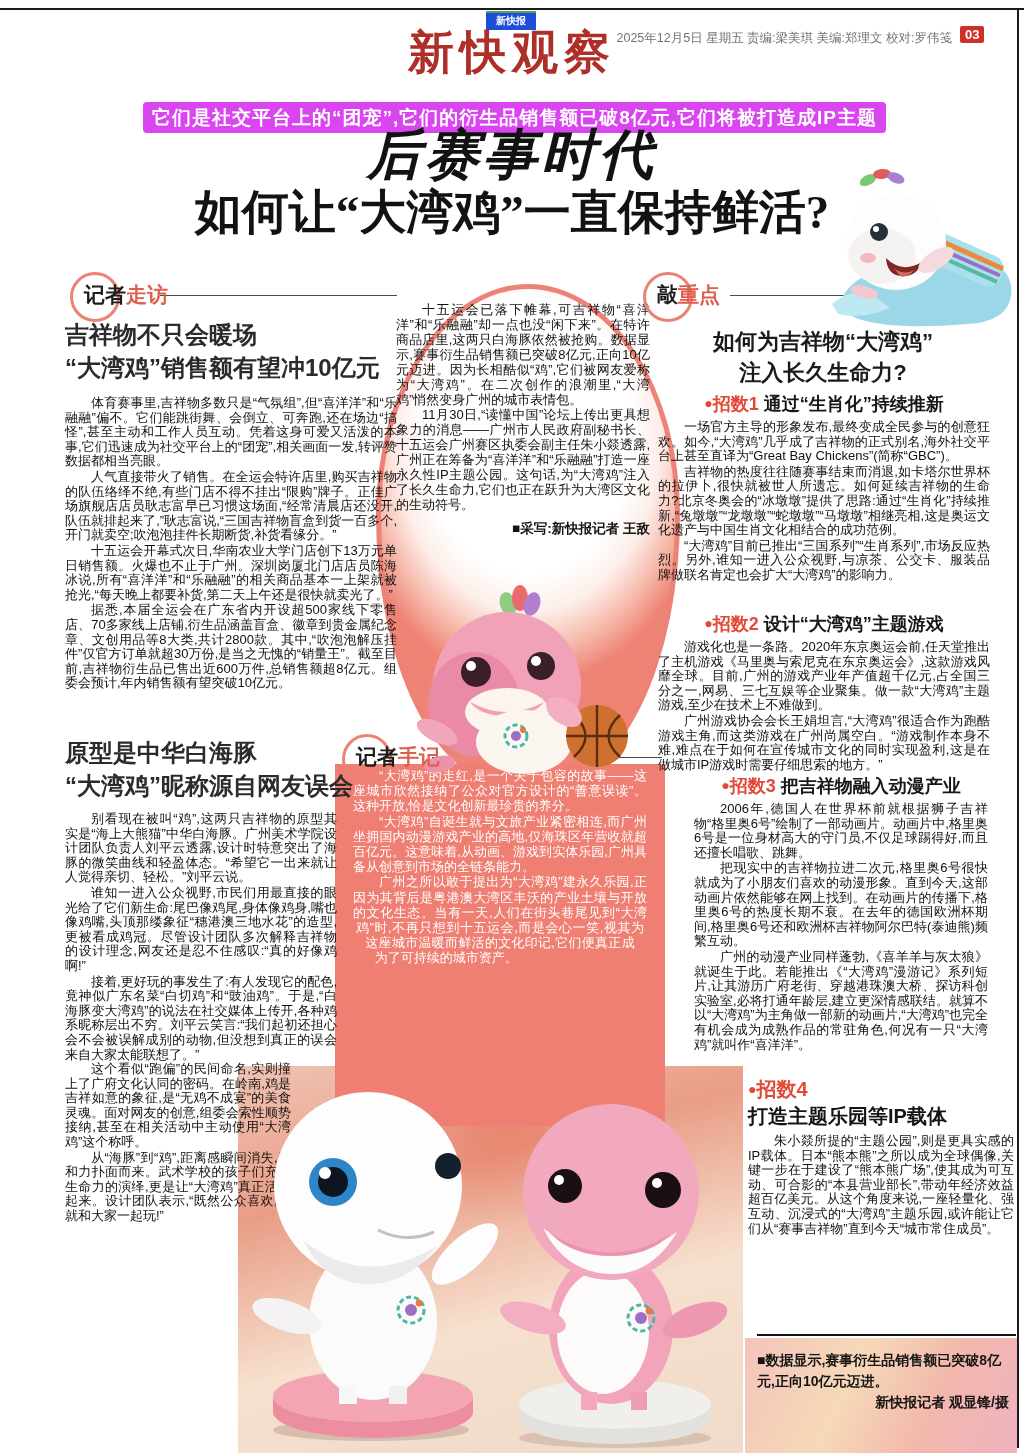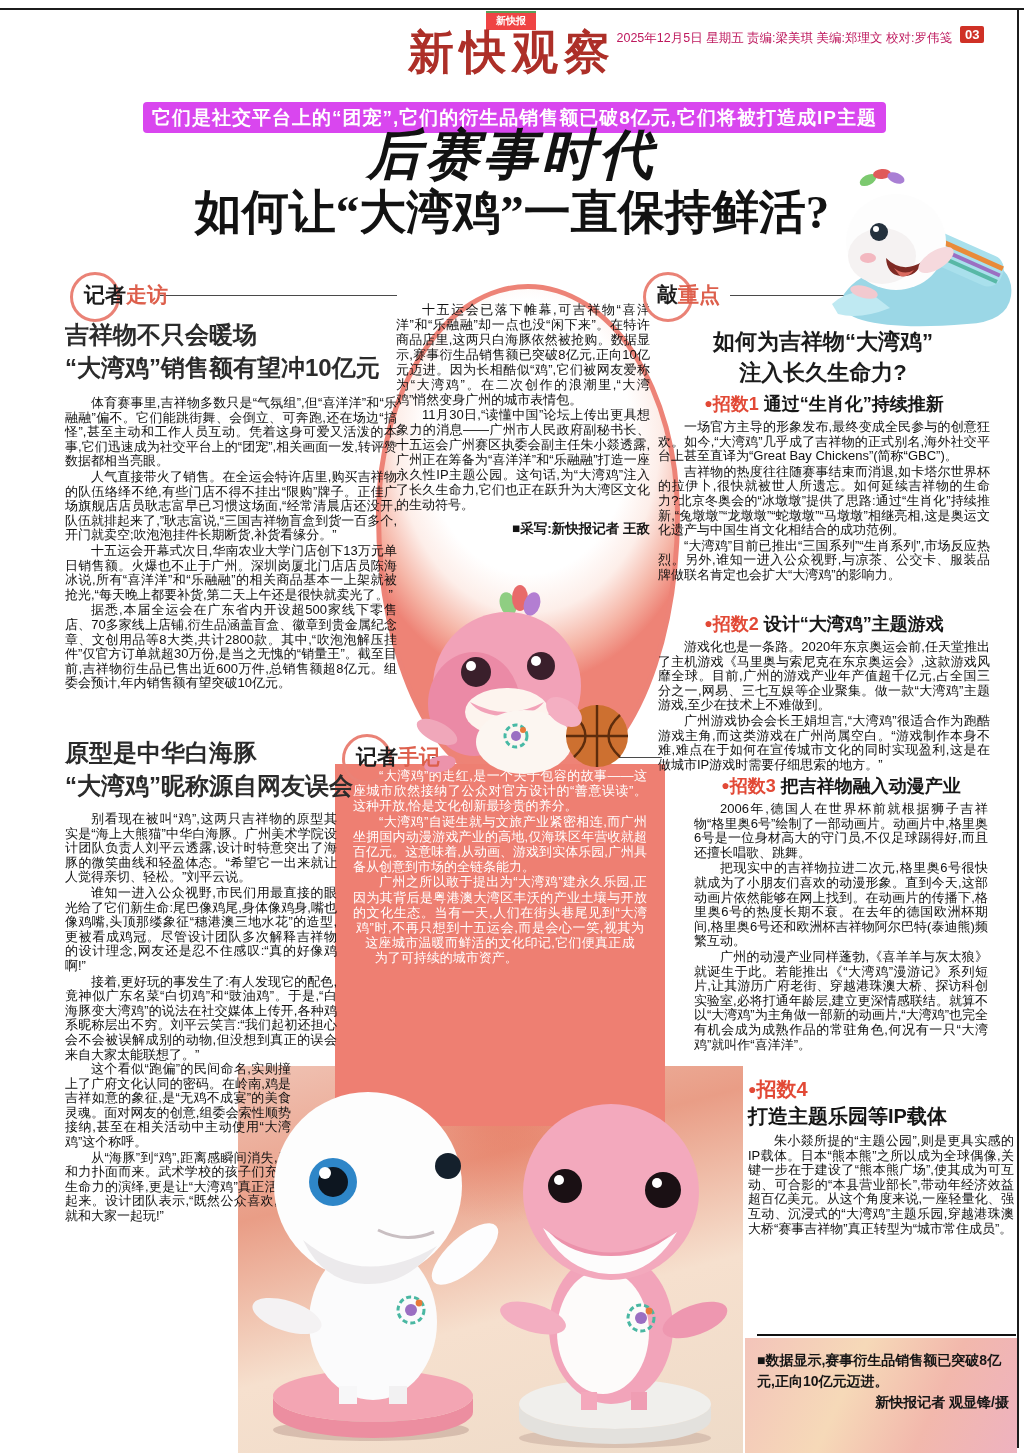--- a/index.html
+++ b/index.html
@@ -2,25 +2,25 @@
 <html><head>
 <meta charset="utf-8">
 <style>
   html,body{margin:0;padding:0;background:#e9e9e9;}
   #page{position:relative;width:1024px;height:1453px;margin:0 auto;background:#fff;overflow:hidden;
         font-family:"Liberation Sans","DejaVu Sans",sans-serif;color:#141414;}
   .abs{position:absolute;}
   
   #top-rule{left:0;top:8px;width:1024px;height:2px;background:#1c1c1c;}
   #right-rule{left:1017px;top:8px;width:2px;height:1440px;background:#1c1c1c;}
-  #masthead-tag{left:486px;top:11px;width:50px;height:17px;background:#ef4444;border-top:2px solid #58a05a;
+  #masthead-tag{left:486px;top:11px;width:50px;height:17px;background:#1d4ed8;border-top:2px solid #58a05a;
       color:#fff;font-size:10px;line-height:16px;text-align:center;font-weight:bold;}
   #masthead-title{left:0;top:22px;width:1024px;text-align:center;font-family:"Liberation Serif","DejaVu Serif",serif;
       font-size:46px;font-weight:900;color:#ad2f28;letter-spacing:6px;}
-  #dateline{left:600px;top:30px;width:352px;text-align:right;font-size:12.5px;color:#be185d;}
+  #dateline{left:600px;top:30px;width:352px;text-align:right;font-size:12.5px;color:#737373;}
   #page-badge{left:960px;top:26px;background:#cf3126;color:#fff;font-weight:bold;font-size:13px;
       padding:1px 5px;border-radius:2px;}
   #banner{left:143px;top:102px;width:743px;height:31px;background:#d946ef;border-radius:4px;color:#fff;
       font-size:19px;font-weight:bold;text-align:center;line-height:31px;letter-spacing:1px;}
   #headline{left:52px;top:126px;width:920px;text-align:center;font-family:"Liberation Serif","DejaVu Serif",serif;
       font-weight:900;color:#121212;}
   #headline .h1{font-size:54px;line-height:58px;letter-spacing:4px;font-style:italic;}
   #headline .h2{font-size:47px;line-height:56px;}
   
   .marker{height:46px;display:flex;align-items:center;z-index:5;}
@@ -207,21 +207,21 @@
     <p>2006年,德国人在世界杯前就根据狮子吉祥物“格里奥6号”绘制了一部动画片。动画片中,格里奥6号是一位身材高大的守门员,不仅足球踢得好,而且还擅长唱歌、跳舞。</p>
     <p>把现实中的吉祥物拉进二次元,格里奥6号很快就成为了小朋友们喜欢的动漫形象。直到今天,这部动画片依然能够在网上找到。在动画片的传播下,格里奥6号的热度长期不衰。在去年的德国欧洲杯期间,格里奥6号还和欧洲杯吉祥物阿尔巴特(泰迪熊)频繁互动。</p>
     <p>广州的动漫产业同样蓬勃,《喜羊羊与灰太狼》就诞生于此。若能推出《“大湾鸡”漫游记》系列短片,让其游历广府老街、穿越港珠澳大桥、探访科创实验室,必将打通年龄层,建立更深情感联结。就算不以“大湾鸡”为主角做一部新的动画片,“大湾鸡”也完全有机会成为成熟作品的常驻角色,何况有一只“大湾鸡”就叫作“喜洋洋”。</p>
   </div>
 
   <div class="abs move body13" style="left:748px;top:1076px;width:266px;">
     <div class="move4head">
       <div><span class="dot">●</span><span class="mlabel">招数4</span></div>
       <div>打造主题乐园等IP载体</div>
     </div>
-    <p>朱小燚所提的“主题公园”,则是更具实感的IP载体。日本“熊本熊”之所以成为全球偶像,关键一步在于建设了“熊本熊广场”,使其成为可互动、可合影的“本县营业部长”,带动年经济效益超百亿美元。从这个角度来说,一座轻量化、强互动、沉浸式的“大湾鸡”主题乐园,穿越港珠澳大桥“赛事吉祥物”真正转型为“城市常住成员”。</p>
+    <p>朱小燚所提的“主题公园”,则是更具实感的IP载体。日本“熊本熊”之所以成为全球偶像,关键一步在于建设了“熊本熊广场”,使其成为可互动、可合影的“本县营业部长”,带动年经济效益超百亿美元。从这个角度来说,一座轻量化、强互动、沉浸式的“大湾鸡”主题乐园,或许能让它们从“赛事吉祥物”直到今天“城市常住成员”。</p>
   </div>
 
   <div class="abs marker" style="left:342px;top:734px;">
     <span class="ring"></span>
     <span class="mtxt"><span class="pre">记者</span><span class="acc">手记</span></span>
   </div>
   <div class="abs h-rule" style="left:432px;top:757px;width:230px;"></div>
 
   <div id="notes-box" class="abs">
     <div id="notes-body">

